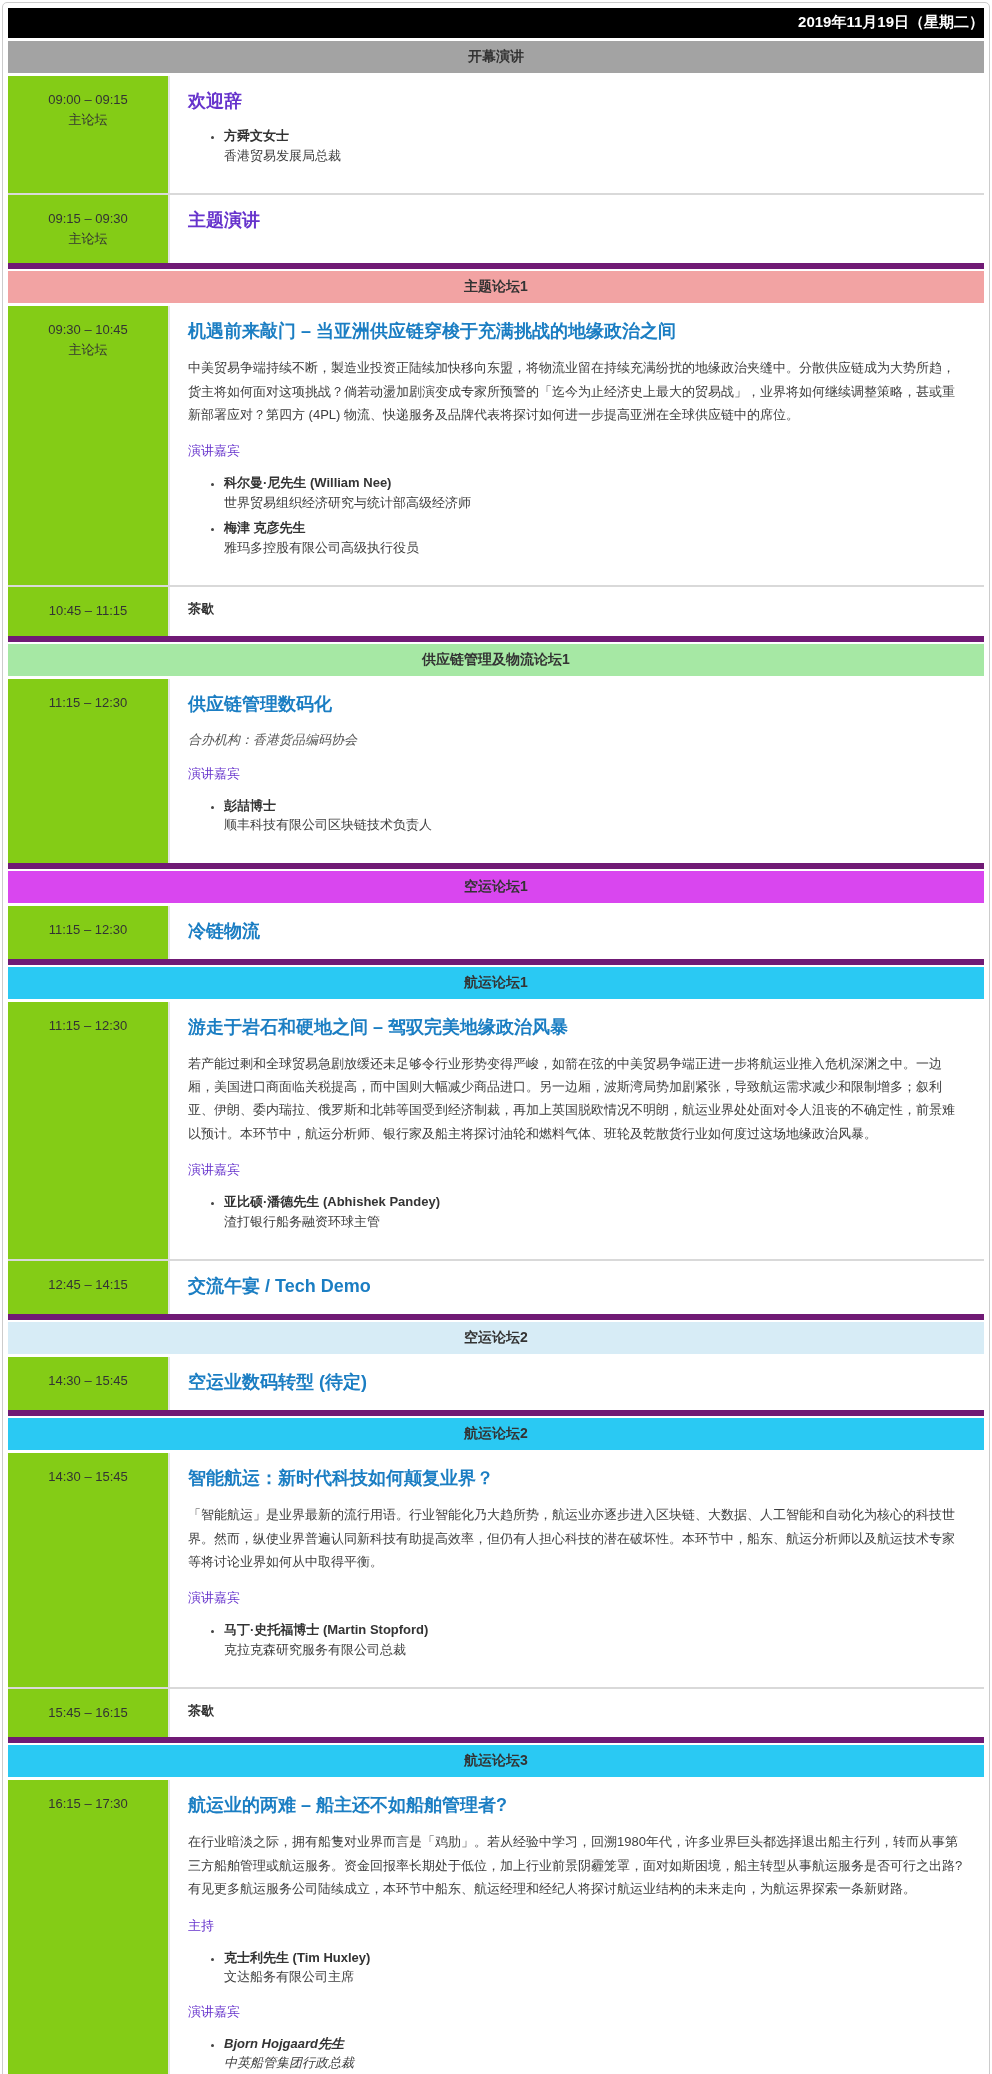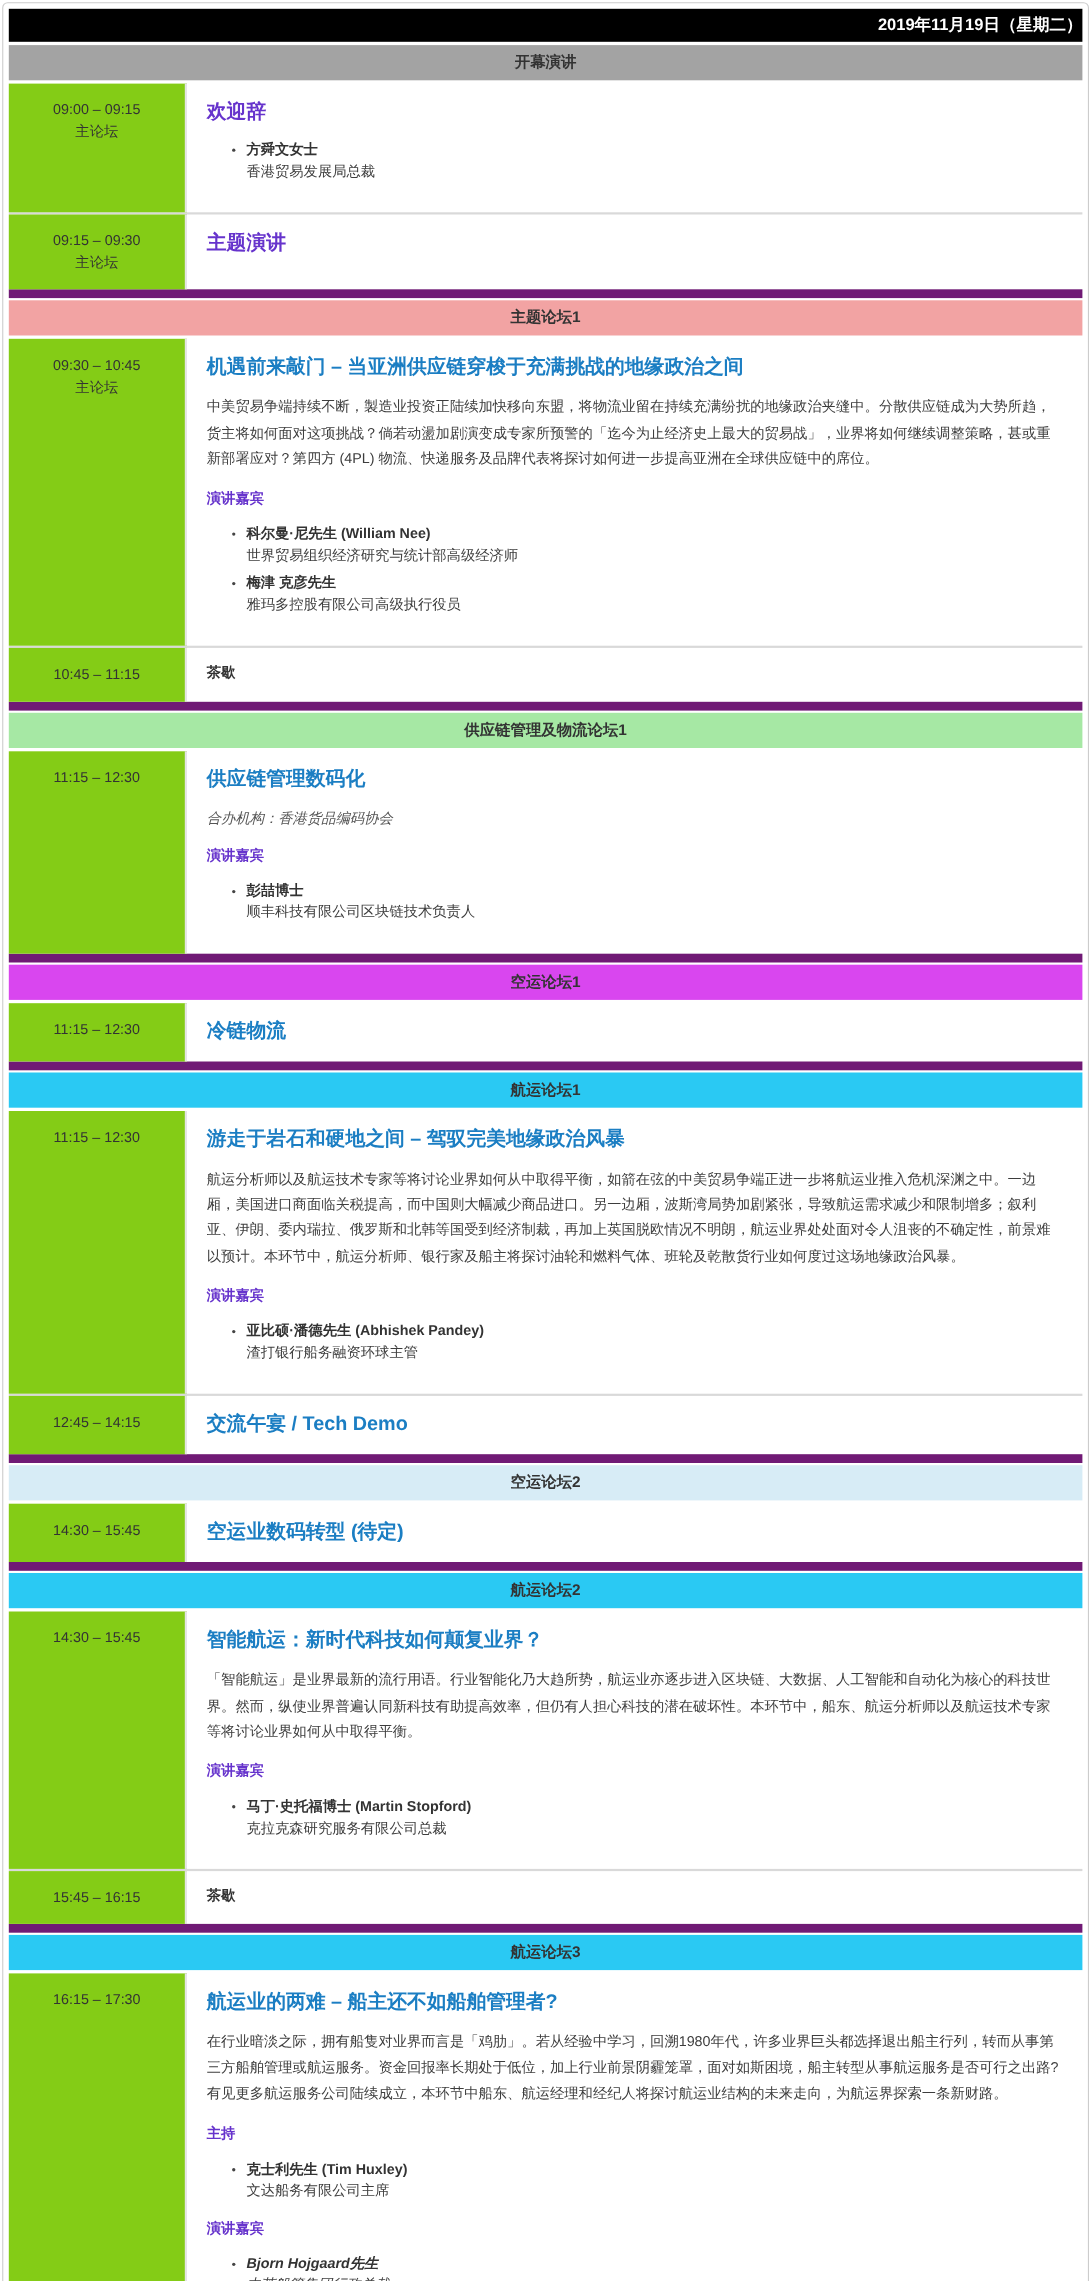--- a/index.html
+++ b/index.html
@@ -1,30 +1,30 @@
 <!DOCTYPE html>
 <html style="--day-bg: #000000; --day-text: #ffffff; --blue: #1b7ec3; --purple: #6633cc;"><head>
 <meta charset="utf-8">
 <style>
   html,body{margin:0;padding:0;background:#ffffff;}
   body{width:992px;font-family:"Liberation Sans","DejaVu Sans",sans-serif;}
   .schedule{margin:2px;border:1px solid #cccccc;border-radius:5px;padding:5px;background:#fff;}
   .day-bar{background:var(--day-bg);color:var(--day-text);font-weight:bold;font-size:15px;text-align:right;padding:5px 0 6px;}
-  .banner-wrap{border-top:8px solid #701a75;padding:2px 0 3px;}
+  .banner-wrap{border-top:6px solid #701a75;padding:2px 0 3px;}
   #rows > .banner-wrap:first-child{border-top:none;padding-top:3px;}
   .banner{font-weight:bold;font-size:14px;color:#333;text-align:center;padding:7px 0;}
   .row{display:flex;border-top:2px solid #d9d9d9;background:#fff;}
   .banner-wrap + .row{border-top:none;}
   .time-cell{flex:0 0 152px;background:#84cc16;border-right:2px solid #e5e5e5;text-align:center;padding:14px 4px;font-size:13px;color:#333;line-height:1.55;}
   .content-cell{flex:1;padding:13px 20px 16px 18px;font-size:13px;color:#3d3d3d;}
   .title-link{color:var(--blue);font-weight:bold;cursor:pointer;text-decoration:none;display:inline-block;font-size:18px;}
   .title-link.purple{color:var(--purple);}
   .para{margin:13px 0 0;line-height:1.8;}
   .co-org{margin:15px 0 0;font-style:italic;color:#555;}
-  .sp-label{margin:16px 0 0;color:var(--purple);font-weight:bold;}
+  .sp-label{margin:16px 0 0;color:var(--purple);font-weight:normal;}
   .break-label{font-weight:bold;color:#333;margin:0;}
   ul.speakers{margin:13px 0 12px;padding-left:36px;list-style:disc;}
   ul.speakers li{margin-bottom:6px;}
   ul.speakers.spaced li{margin-bottom:20px;font-style:italic;}
   ul.speakers li::marker{color:#444;font-size:11px;}
   .sp-name{font-weight:bold;color:#333;line-height:1.5;}
   .sp-org{color:#3d3d3d;line-height:1.5;}
 </style>
 </head>
 <body>
@@ -104,21 +104,21 @@
         </div>
         <div class="content-cell"><a class="title-link">冷链物流</a></div>
       </div>
       <div class="banner-wrap">
         <div class="banner" style="background: rgb(42, 201, 243);">航运论坛1</div>
       </div>
       <div class="row">
         <div class="time-cell">
           <div class="time">11:15 – 12:30</div>
         </div>
-        <div class="content-cell"><a class="title-link">游走于岩石和硬地之间 – 驾驭完美地缘政治风暴</a><p class="para">航运分析师以及航运技术专家等将讨论业界如何从中取得平衡，如箭在弦的中美贸易争端正进一步将航运业推入危机深渊之中。一边厢，美国进口商面临关税提高，而中国则大幅减少商品进口。另一边厢，波斯湾局势加剧紧张，导致航运需求减少和限制增多；叙利亚、伊朗、委内瑞拉、俄罗斯和北韩等国受到经济制裁，再加上英国脱欧情况不明朗，航运业界处处面对令人沮丧的不确定性，前景难以预计。本环节中，航运分析师、银行家及船主将探讨油轮和燃料气体、班轮及乾散货行业如何度过这场地缘政治风暴。</p><p class="sp-label">演讲嘉宾</p><ul class="speakers">
+        <div class="content-cell"><a class="title-link">游走于岩石和硬地之间 – 驾驭完美地缘政治风暴</a><p class="para">若产能过剩和全球贸易急剧放缓还未足够令行业形势变得严峻，如箭在弦的中美贸易争端正进一步将航运业推入危机深渊之中。一边厢，美国进口商面临关税提高，而中国则大幅减少商品进口。另一边厢，波斯湾局势加剧紧张，导致航运需求减少和限制增多；叙利亚、伊朗、委内瑞拉、俄罗斯和北韩等国受到经济制裁，再加上英国脱欧情况不明朗，航运业界处处面对令人沮丧的不确定性，前景难以预计。本环节中，航运分析师、银行家及船主将探讨油轮和燃料气体、班轮及乾散货行业如何度过这场地缘政治风暴。</p><p class="sp-label">演讲嘉宾</p><ul class="speakers">
             <li>
               <div class="sp-name">亚比硕·潘德先生 (Abhishek Pandey)</div>
               <div class="sp-org">渣打银行船务融资环球主管</div>
             </li>
           </ul></div>
       </div>
       <div class="row">
         <div class="time-cell">
           <div class="time">12:45 – 14:15</div>
         </div>

